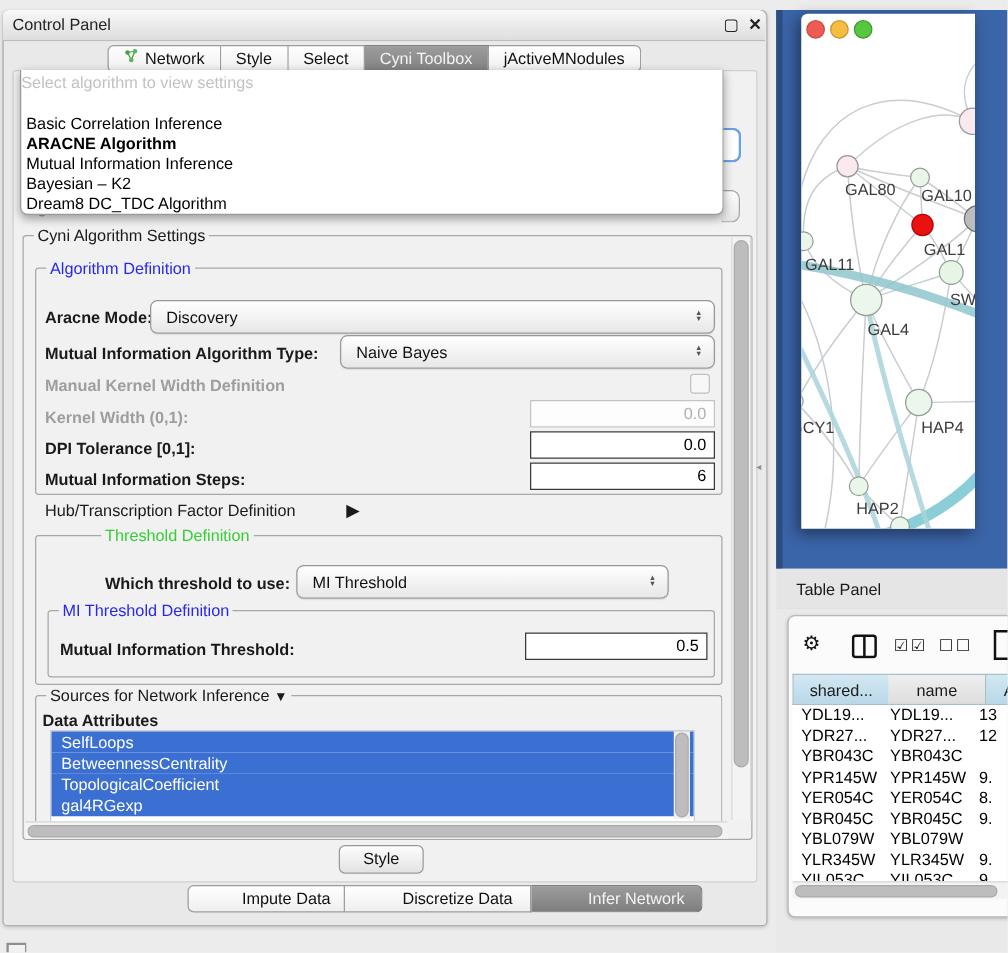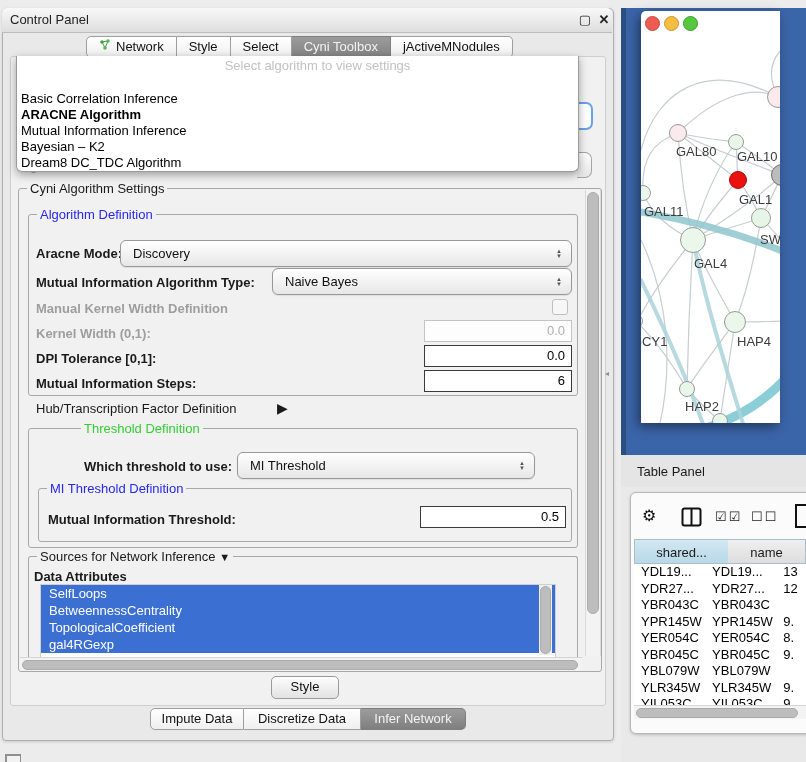--- a/index.html
+++ b/index.html
@@ -18,21 +18,21 @@
   .tab{background:linear-gradient(#FFFFFF,#EFEFEF);border:1px solid #9E9E9E;border-left:none;
        padding:0 12px;line-height:20px;height:20px;color:#111;display:flex;align-items:center;gap:5px;}
   .tab.first{border-left:1px solid #9E9E9E;border-radius:5px 0 0 5px;}
   .tab.last{border-radius:0 5px 5px 0;}
   .tab.selected{background:linear-gradient(#9C9C9C,#828282);color:#F3F3F3;border-color:#7E7E7E;}
   
   .content{left:10px;top:56px;width:594px;height:648px;background:#F1F1F1;border:1px solid #CFCFCF;border-radius:3px;}
   
   .dd-overlay{left:16px;top:56px;width:561px;height:115px;background:#FFFFFF;border:1px solid #9A9A9A;
               border-top:none;border-radius:0 0 6px 6px;box-shadow:0 3px 8px rgba(0,0,0,.35);z-index:20;}
-  .dd-hint{left:0;top:2px;width:100%;text-align:center;color:#C2C2C2;padding-left:20px;}
+  .dd-hint{left:0;top:2px;width:100%;text-align:left;color:#C2C2C2;}
   .dd-item{left:2px;width:556px;height:16px;line-height:16px;padding-left:2px;color:#000;}
   .dd-item.bold{font-weight:bold;}
   .sliver{z-index:6;background:linear-gradient(#FDFDFD,#E6E6E6);}
   .obscured-text{left:30px;top:158px;color:#9a9a9a;z-index:10;}
   
   .group{border:1px solid #A8A8A8;border-radius:3px;}
   .legend{position:absolute;top:-8px;left:8px;background:#F1F1F1;padding:0 3px;line-height:15px;white-space:nowrap;}
   .legend.blue{color:#2727EE;}
   .legend.green{color:#35CE35;margin-left:44px;}
   .lbl{white-space:nowrap;}
@@ -53,21 +53,21 @@
   .attr-list{background:#FFFFFF;border:1px solid #CFCFCF;overflow:hidden;}
   .attr-item{height:17px;line-height:17px;padding-left:8px;background:#3B6FD1;color:#FFFFFF;}
   
   .sb-track-v{background:#F3F3F3;border-left:1px solid #DADADA;border-right:1px solid #DADADA;}
   .sb-track-h{background:#F3F3F3;border-top:1px solid #D5D5D5;}
   .sb-thumb{background:#BDBDBD;border-radius:6px;border:1px solid #ABABAB;}
   
   .btn{background:linear-gradient(#FDFDFD,#E2E2E2);border:1px solid #9A9A9A;border-radius:5px;
        text-align:center;line-height:20px;color:#111;}
   .seg{background:linear-gradient(#FFFFFF,#EFEFEF);border:1px solid #9E9E9E;border-left:none;
-       line-height:20px;text-align:center;color:#111;}
+       line-height:20px;text-align:center;color:#111;padding-left:32px;}
   .seg.first{border-left:1px solid #9E9E9E;border-radius:5px 0 0 5px;}
   .seg.last{border-radius:0 5px 5px 0;}
   .seg.selected{background:linear-gradient(#9C9C9C,#7F7F7F);color:#F3F3F3;border-color:#7E7E7E;}
   
   .net-bg{left:621px;top:8px;width:185px;height:447px;background:#3B65A9;border-left:5px solid #2B4D80;box-sizing:border-box;}
   .mac-window{left:641px;top:11px;width:139px;height:412px;background:#FFFFFF;border-radius:5px 0 0 0;
               overflow:hidden;box-shadow:-3px 4px 12px rgba(0,0,0,.45);}
   .tl-btn{width:13px;height:13px;border-radius:50%;}
   .node{border-radius:50%;box-sizing:border-box;}
   .node-label{color:#3C3C3C;font-size:13px;white-space:nowrap;}
@@ -319,21 +319,21 @@
   </div>
   <div class="abs" style="left:84px;top:16px;font-size:13px;letter-spacing:2px;">☑☑</div>
   <div class="abs" style="left:120px;top:16px;font-size:13px;letter-spacing:2px;">☐☐</div>
   <div class="abs" style="left:163px;top:10px;">
     <svg width="20" height="26" viewBox="0 0 20 26">
         <path d="M2,2 h11 l5,5 v17 h-16 z" fill="none" stroke="#111" stroke-width="2"></path>
       </svg>
   </div>
 
   <div class="abs" style="left:3px;top:46px;display:flex;">
-    <div class="th-cell th-blue" style="width:94px;">shared...</div>
+    <div class="th-cell th-blue" style="width:77px;">shared...</div>
     <div class="th-cell th-gray" style="width:77px;">name</div>
     <div class="th-cell th-blue" style="width:22px;border-right:1px solid #A9BEC9;text-align:left;padding-left:14px;">A</div>
   </div>
 
   <div class="abs" style="left:3px;top:71px;width:173px;height:141px;overflow:hidden;background:#fff;">
     <div style="display:flex;">
         <div class="row-cell" style="width:70px;">YDL19...</div>
         <div class="row-cell" style="width:70px;">YDL19...</div>
         <div class="row-cell" style="width:26px;">13</div>
       </div>

